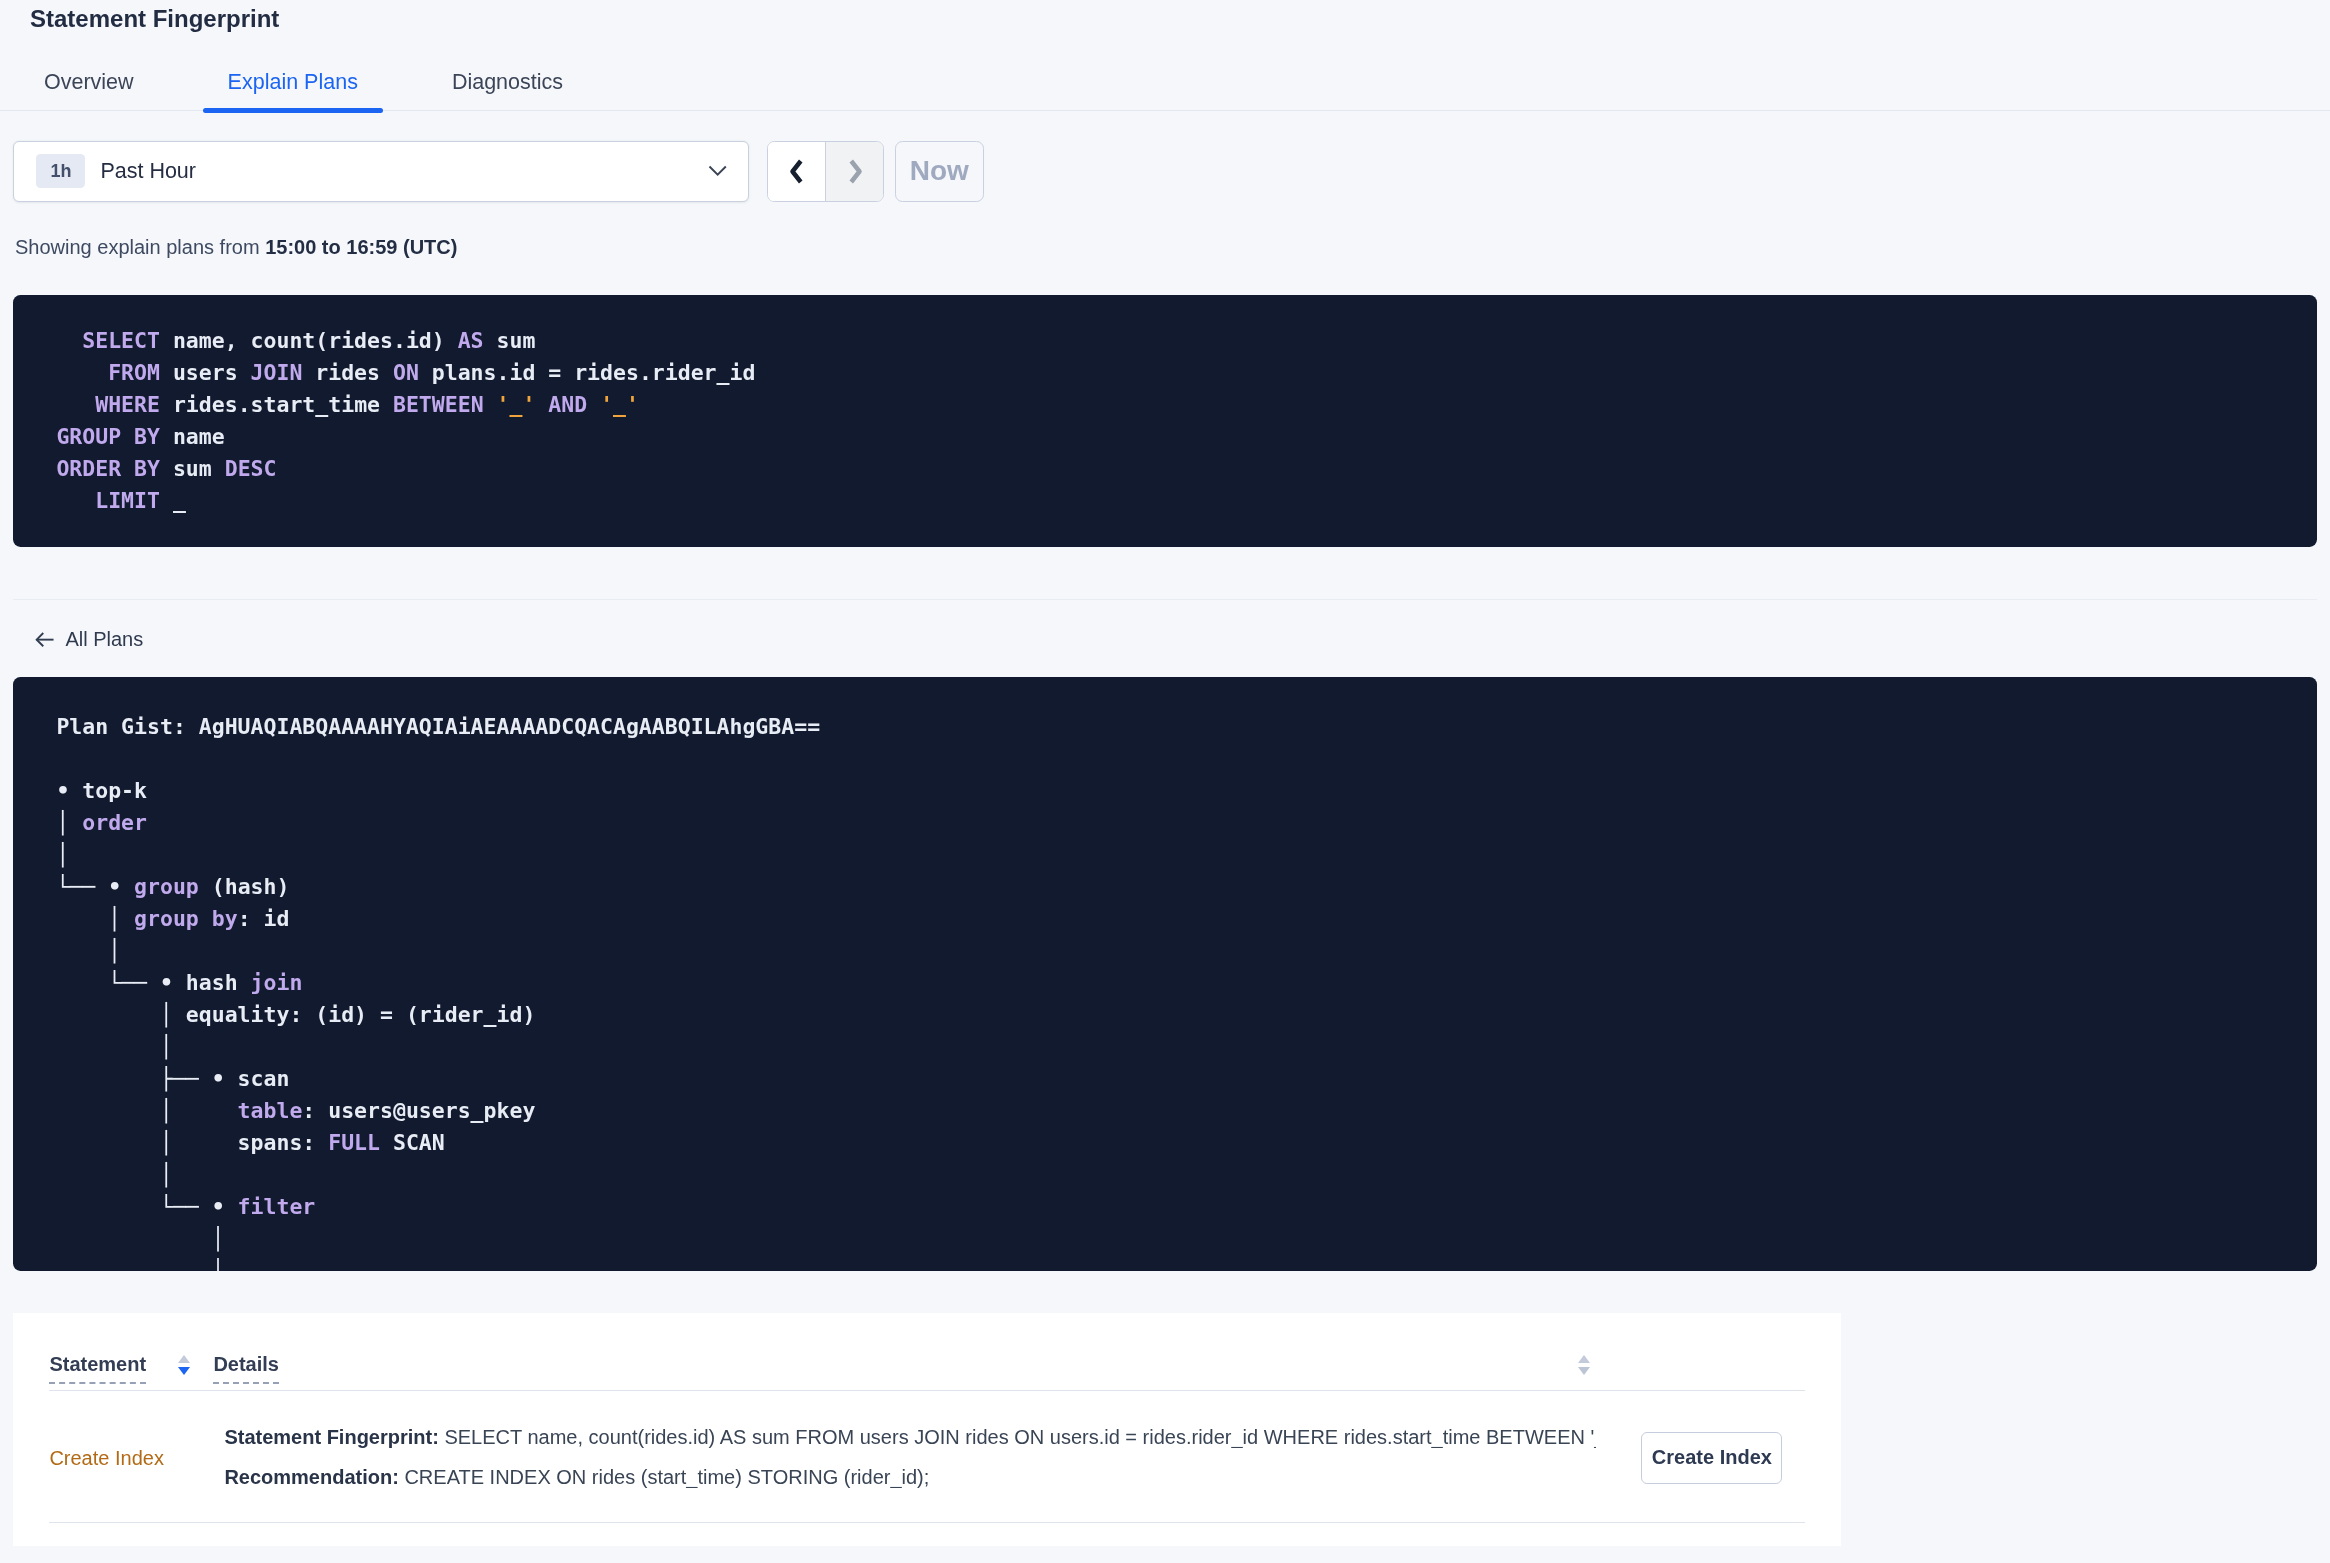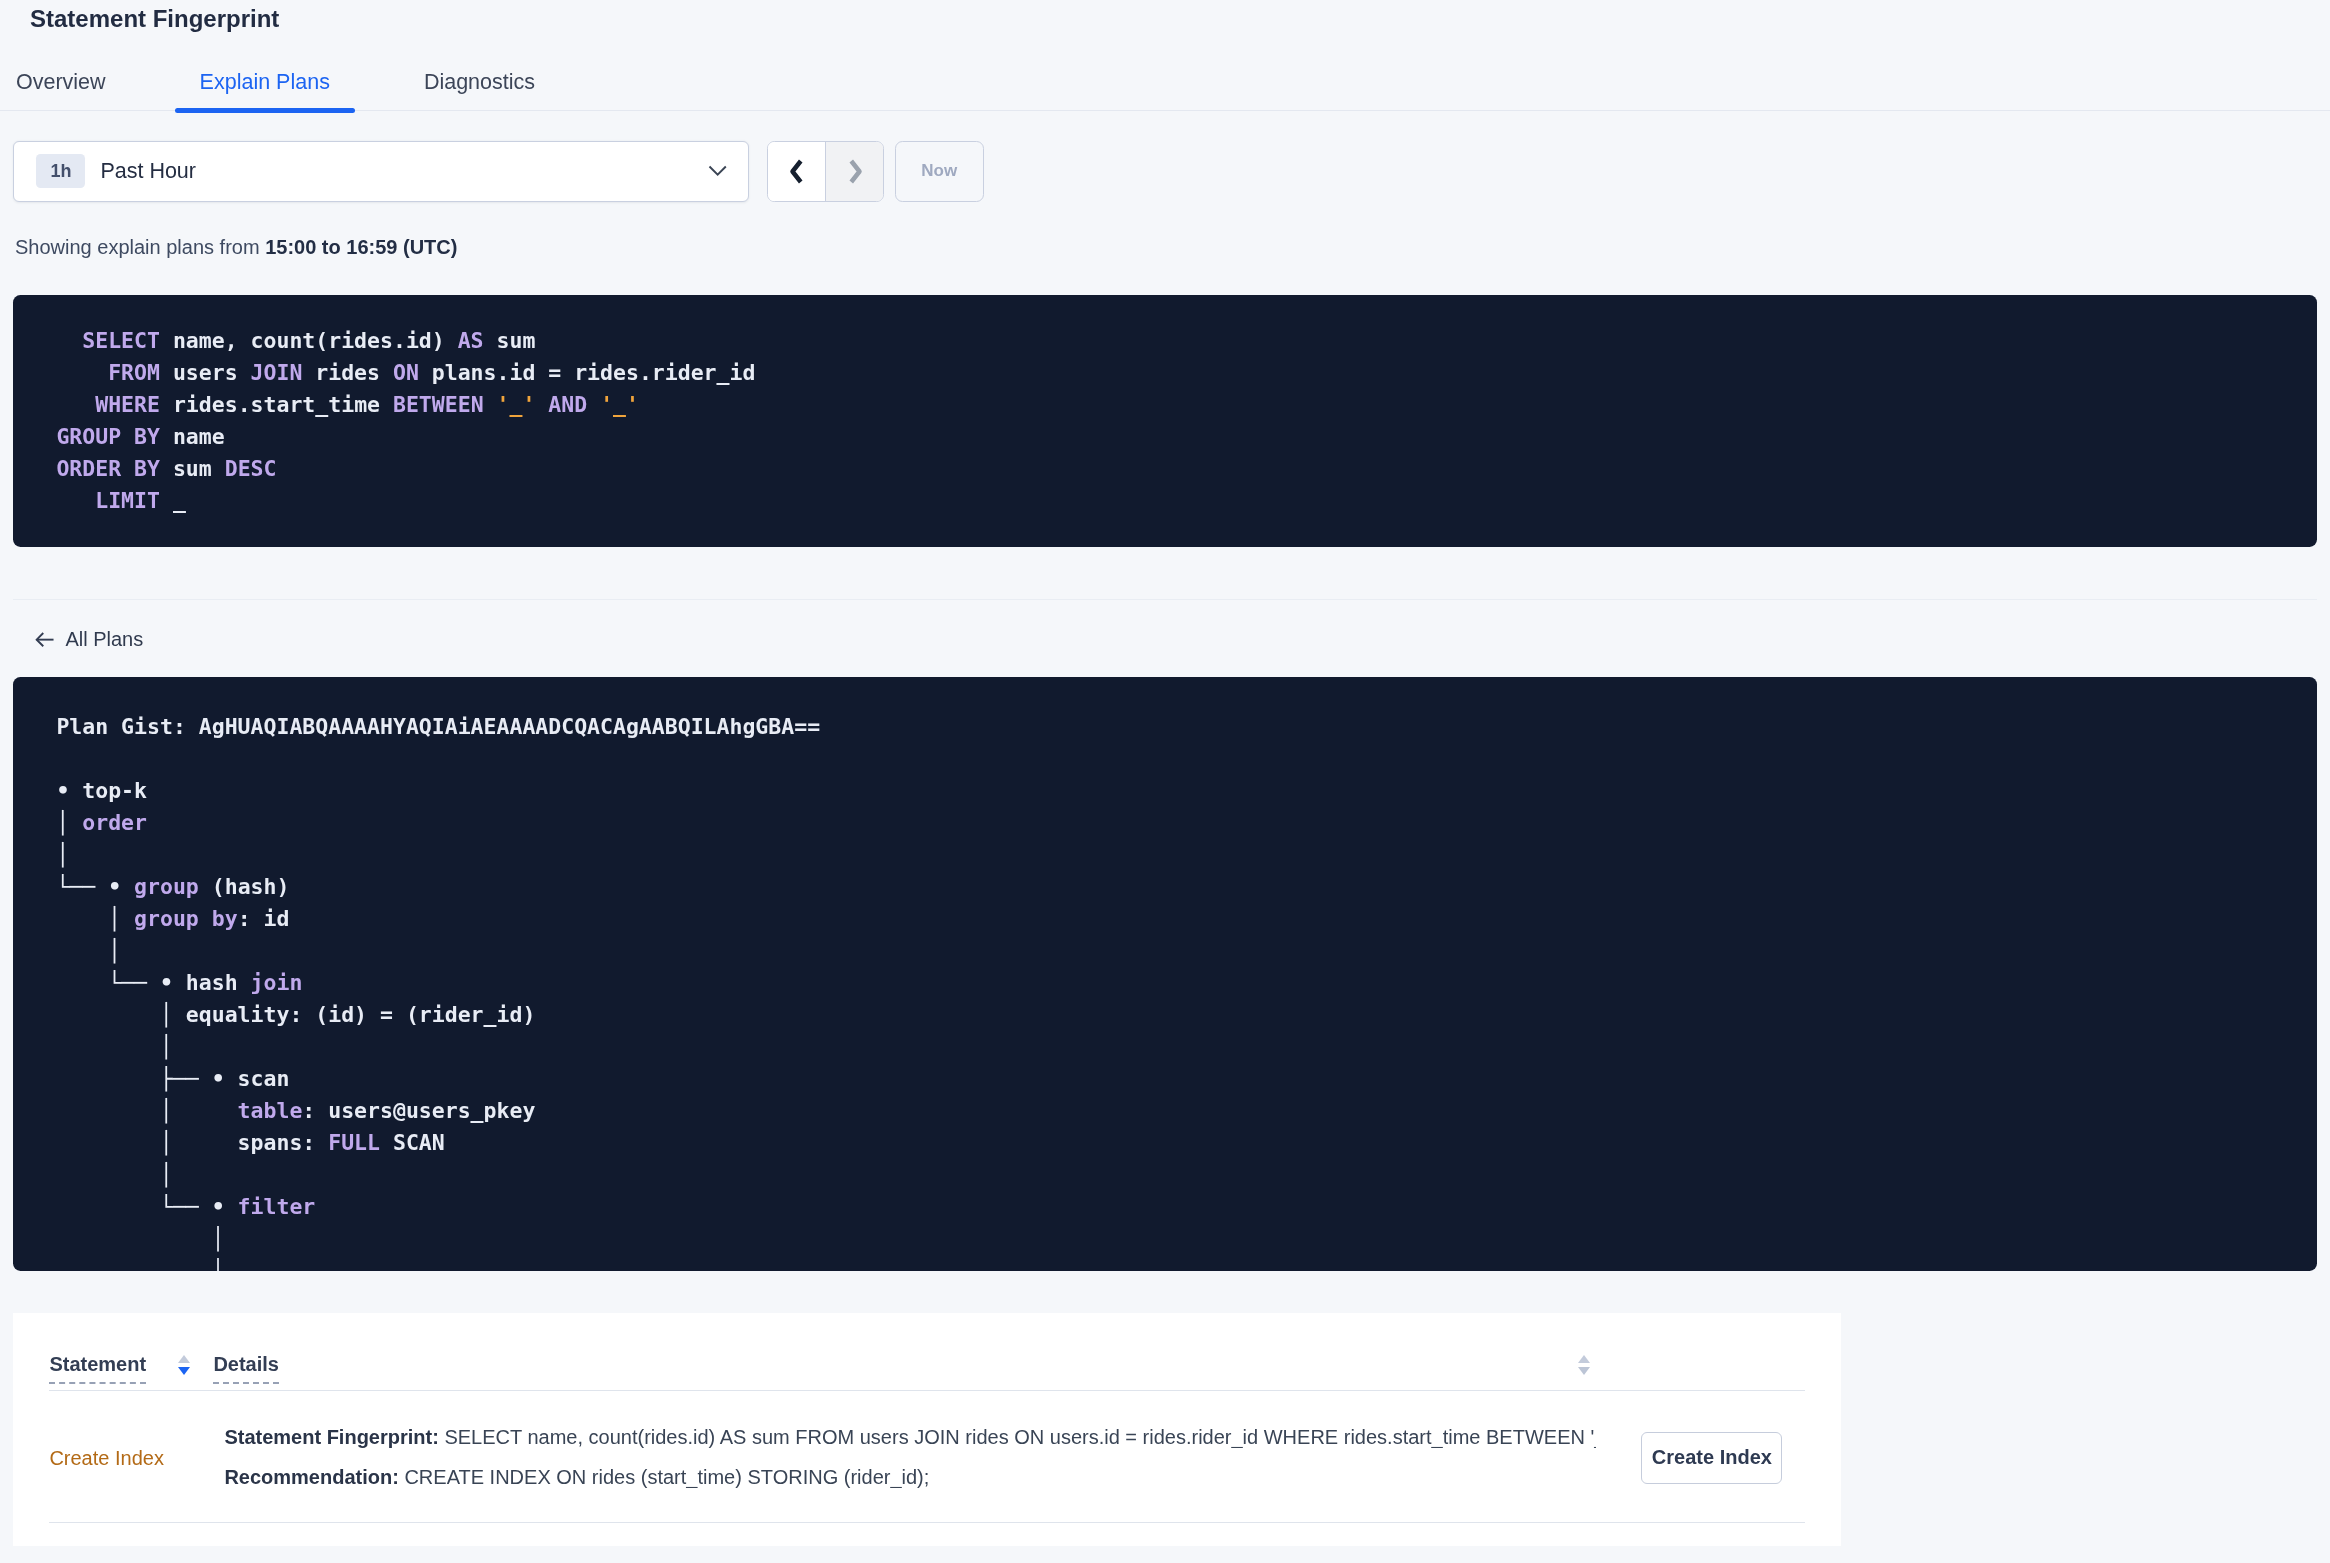--- a/index.html
+++ b/index.html
@@ -21,21 +21,21 @@
     font-family:"Liberation Sans", sans-serif;
     color:var(--dark);
     position:relative;
   }
   
   .page-title{
     padding:4.5px 0 0 30px;
     font-size:24px;line-height:28px;font-weight:bold;color:#222c42;
   }
   .tabs{
-    margin-top:37px;padding-left:16px;
+    margin-top:37px;padding-left:44px;
     border-bottom:1.5px solid var(--border-light);
     display:flex;gap:94px;width:100%;
   }
   .tab{
     position:relative;font-size:21.5px;line-height:24px;
     padding-bottom:16.3px;color:#3c4558;cursor:pointer;white-space:nowrap;
   }
   .tab.active{color:var(--accent);}
   .tab.active::after{
     content:"";position:absolute;left:-25px;right:-25px;bottom:-3px;
@@ -59,21 +59,21 @@
     margin-left:18px;height:61px;width:117px;display:flex;
     border:0.7px solid var(--control-border);border-radius:7.4px;overflow:hidden;
     background:#fff;
   }
   .pager-half{flex:1;display:flex;align-items:center;justify-content:center;cursor:pointer;}
   .pager-half.prev{background:#fff;}
   .pager-half.next{background:#f1f2f4;border-left:0.7px solid var(--control-border);cursor:default;}
   .now-btn{
     margin-left:10.4px;height:61px;width:89px;
     border:0.7px solid var(--control-border);border-radius:7.4px;background:transparent;
-    font-size:17px;font-weight:bold;color:#9fa9c0;
+    font-size:28px;font-weight:bold;color:#9fa9c0;
     display:flex;align-items:center;justify-content:center;cursor:default;
     font-family:"Liberation Sans", sans-serif;
   }
   .showing{margin:33px 0 1px 15px;font-size:20px;line-height:24px;color:var(--mid);}
   .showing b{color:#232e45;}
   
   .code-box{
     margin:36px 13.4px 0;background:var(--code-bg);border-radius:7.4px;
     padding:30px 43px;
     font-family:"DejaVu Sans Mono", monospace;font-weight:bold;font-size:21.5px;

